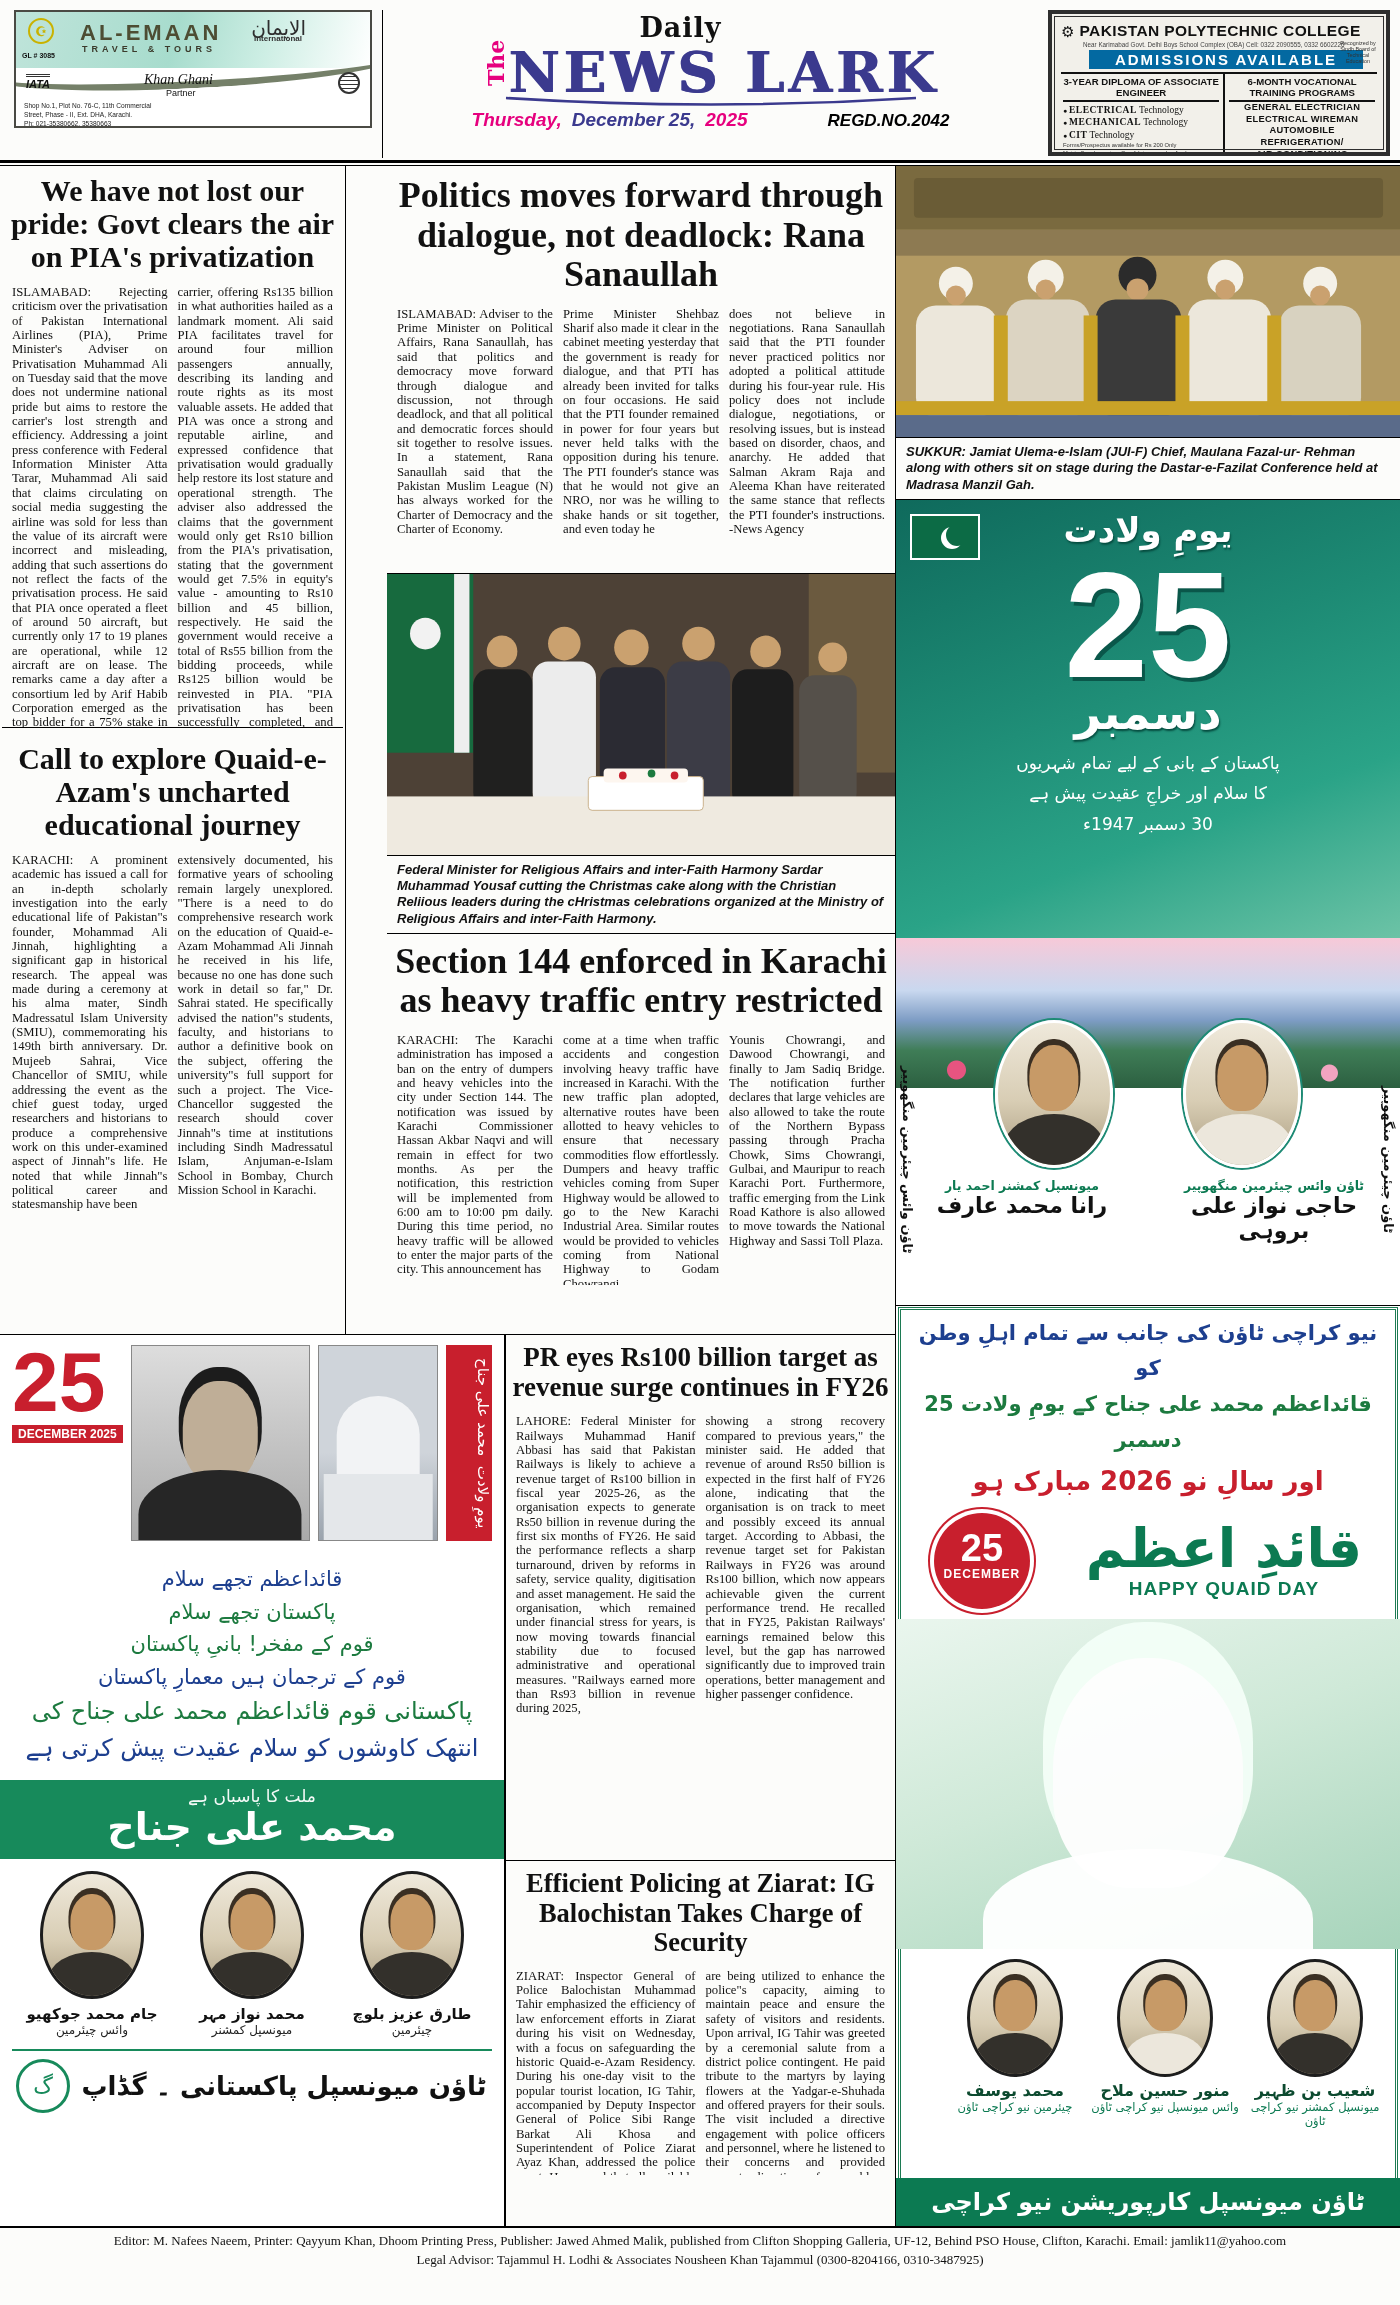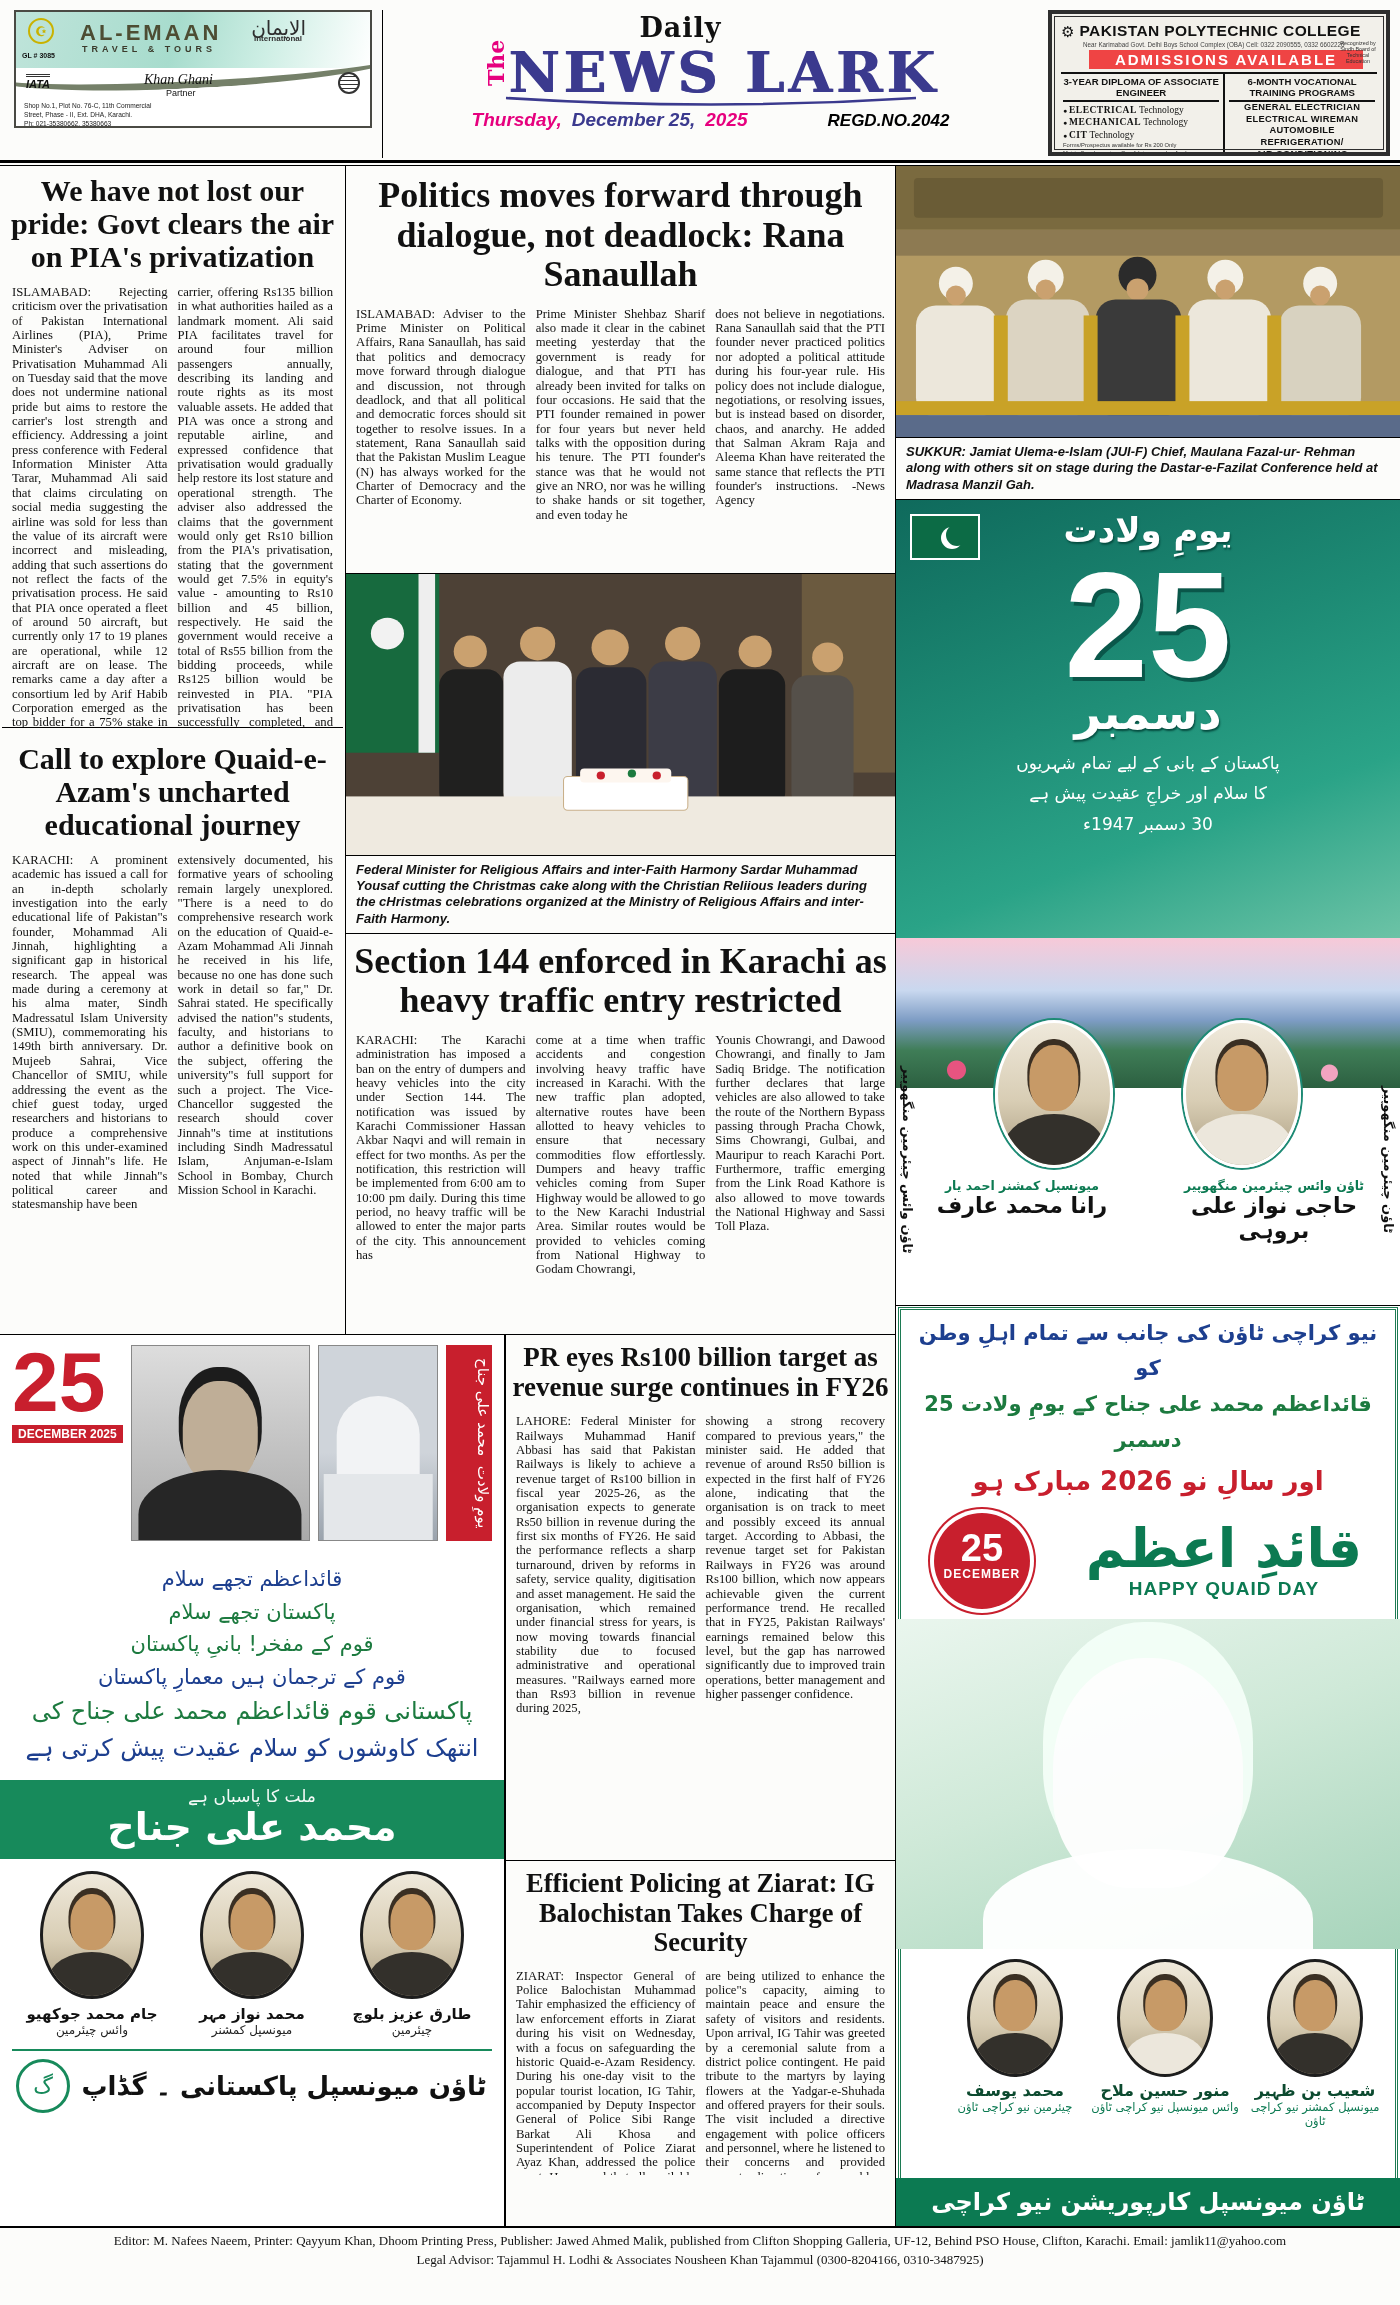--- a/index.html
+++ b/index.html
@@ -40,38 +40,38 @@
   .date-row { display:flex; justify-content:center; align-items:baseline; gap:10px; margin-top:2px;
     font-family:"Liberation Sans",sans-serif; font-style:italic; font-weight:bold; font-size:19px; }
   .d-pink { color:#e6007e; } .d-blue { color:#3b3a8e; }
   .d-regd { color:#000; font-size:17px; margin-left:70px; }
   
   .ad-poly { width:342px; height:146px; border:4px solid #2e2e2e; outline:1px solid #2e2e2e; outline-offset:-7px; background:#f2f0ea; font-family:"Liberation Sans",sans-serif; padding:8px 9px 4px; position:relative; overflow:hidden;}
   .pp-titlerow { display:flex; align-items:center; gap:5px; }
   .pp-gear { font-size:15px; line-height:1; }
   .pp-title { font-size:15.5px; font-weight:bold; letter-spacing:.4px; white-space:nowrap; }
   .pp-sub { font-size:6.3px; color:#444; margin:1px 0 2px 22px; }
-  .pp-banner { background:#ef4444; color:#fff; font-weight:bold; font-size:15px; letter-spacing:2px; text-align:center; padding:1px 0; margin:0 14px 3px 28px; }
+  .pp-banner { background:#0369a1; color:#fff; font-weight:bold; font-size:15px; letter-spacing:2px; text-align:center; padding:1px 0; margin:0 14px 3px 28px; }
   .pp-recog { position:absolute; right:8px; top:26px; font-size:5.4px; width:40px; text-align:center; color:#333; }
   .pp-grid { display:flex; border-top:2px solid #111; }
   .pp-colL { width:52%; border-right:2px solid #111; padding:2px 4px 0 2px; }
   .pp-colR { width:48%; padding:2px 2px 0 4px; }
   .pp-h { font-size:9.6px; font-weight:bold; text-align:center; line-height:1.15; border-bottom:2px solid #111; padding-bottom:2px; }
   .pp-item { font-size:9.5px; margin-top:2.5px; font-family:"Liberation Serif",serif; }
   .pp-item::before { content:"● "; font-size:7px; }
   .pp-item b { letter-spacing:.5px; }
   .pp-note { font-size:5.8px; color:#333; margin-top:2px; }
   .pp-voc { font-size:9.3px; font-weight:bold; text-align:center; line-height:1.25; letter-spacing:.3px; }
   .rule-double { border-top:3px solid #000; border-bottom:1px solid #000; height:6px; margin:2px 0 0; }
   
   .main { display:flex; height:2060px; }
   .main-left { width:895px; display:flex; flex-direction:column; }
   .row-top { display:flex; height:1168px; }
   .col-a { width:345px; padding:0 2px; }
-  .col-b { flex:1; border-left:1.5px solid #000; }
+  .col-b { flex:1; border-left:1.5px solid #000;padding-left:41px; }
   .row-bottom { display:flex; border-top:1.5px solid #000; flex:1; }
   .col-c { flex:1; border-left:1.5px solid #000; }
   .main-right { width:505px; border-left:1.5px solid #000; display:flex; flex-direction:column; }
   .hl { font-weight:bold; text-align:center; line-height:1.1; padding:8px 6px 6px; }
   .hl-a { font-size:30px; }
   .hl-b { font-size:36px; padding-top:10px;}
   .hl-s144 { font-size:36px; }
   .hl-call { font-size:30px; padding-top:14px; }
   .hl-pr { font-size:27px; }
   .hl-zia { font-size:26.5px; }

